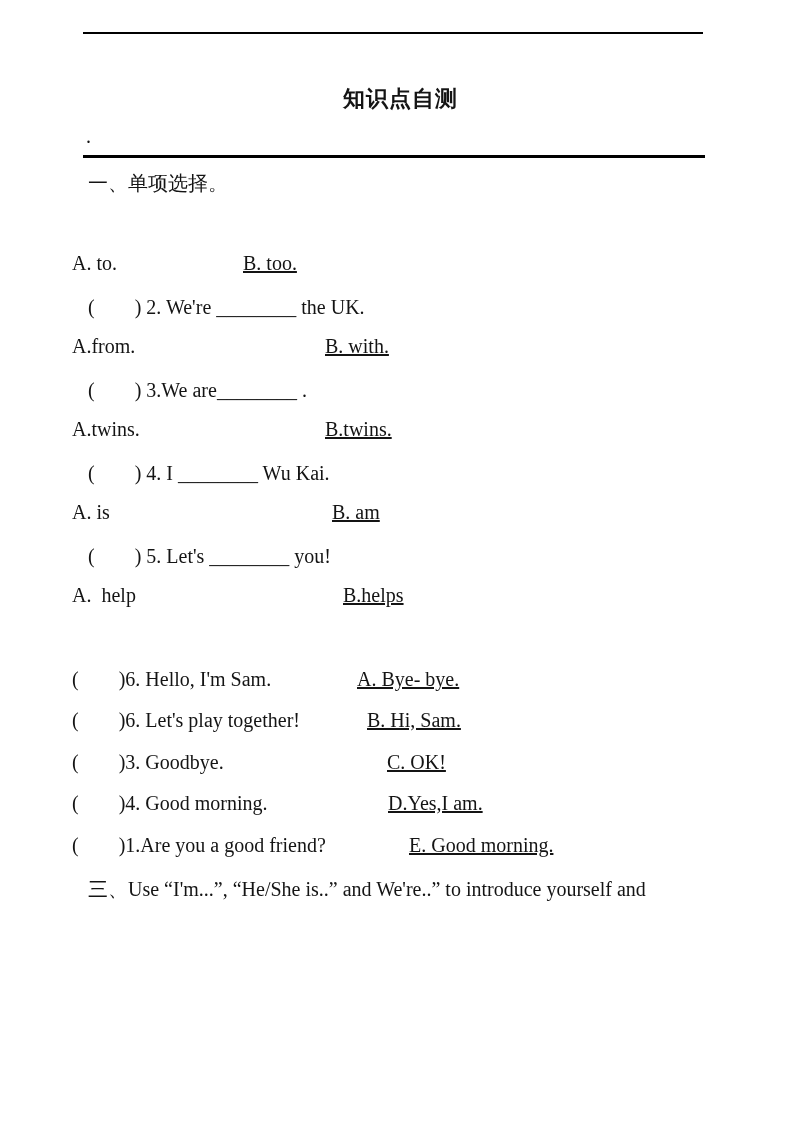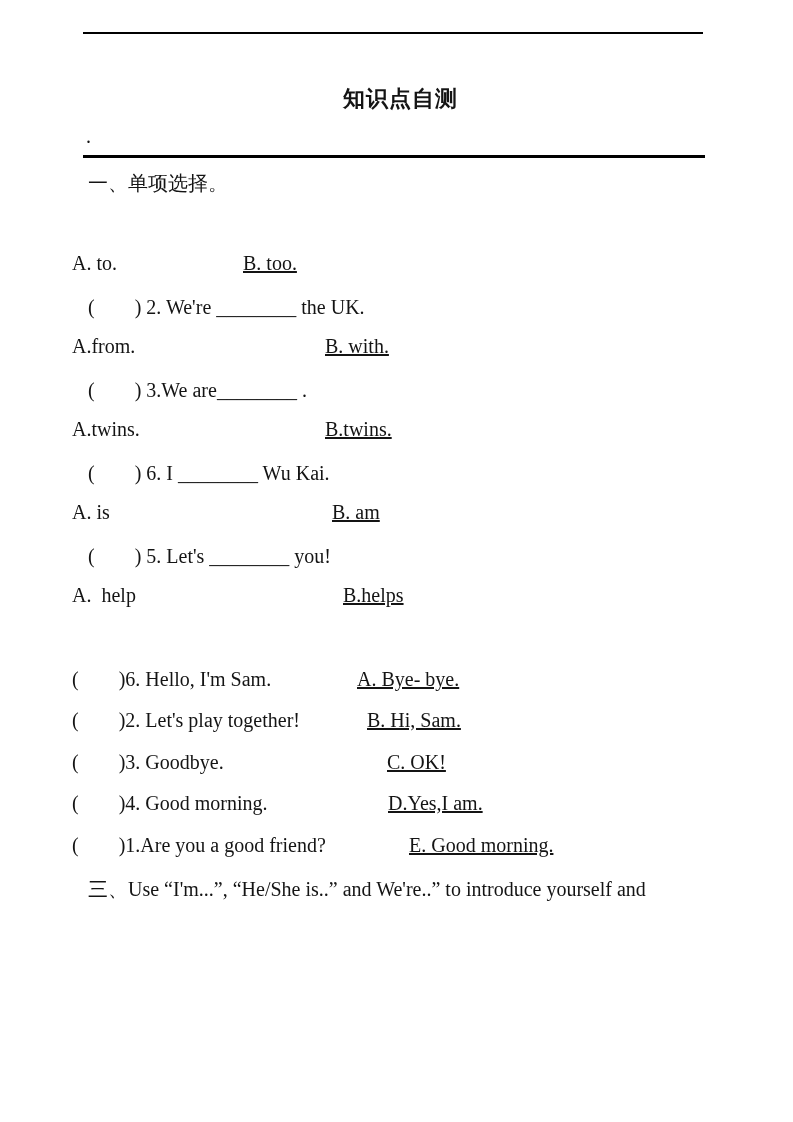--- a/index.html
+++ b/index.html
@@ -57,39 +57,39 @@
     <span class="qcol" style="top:335px">A.from.</span>
     <span class="bcol" style="left:325px; top:335px">B. with.</span>
   </div>
 
   <div class="abs" style="left:88px; top:376px">(        ) 3.We are________ .</div>
   <div>
     <span class="qcol" style="top:418px">A.twins.</span>
     <span class="bcol" style="left:325px; top:418px">B.twins.</span>
   </div>
 
-  <div class="abs" style="left:88px; top:459px">(        ) 6. I ________ Wu Kai.</div>
+  <div class="abs" style="left:88px; top:459px">(        ) 4. I ________ Wu Kai.</div>
   <div>
     <span class="qcol" style="top:501px">A. is</span>
     <span class="bcol" style="left:332px; top:501px">B. am</span>
   </div>
 
   <div class="abs" style="left:88px; top:542px">(        ) 5. Let's ________ you!</div>
   <div>
     <span class="qcol" style="top:584px">A.  help</span>
     <span class="bcol" style="left:343px; top:584px">B.helps</span>
   </div>
 
 
   <div>
     <span class="qcol" style="top:668px">(        )6. Hello, I'm Sam.</span>
     <span class="bcol" style="left:357px; top:668px">A. Bye- bye.</span>
   </div>
   <div>
-    <span class="qcol" style="top:709px">(        )2. Let's play together!</span>
+    <span class="qcol" style="top:709px">(        )6. Let's play together!</span>
     <span class="bcol" style="left:367px; top:709px">B. Hi, Sam.</span>
   </div>
   <div>
     <span class="qcol" style="top:751px">(        )3. Goodbye.</span>
     <span class="bcol" style="left:387px; top:751px">C. OK!</span>
   </div>
   <div>
     <span class="qcol" style="top:792px">(        )4. Good morning.</span>
     <span class="bcol" style="left:388px; top:792px">D.Yes,I am.</span>
   </div>

